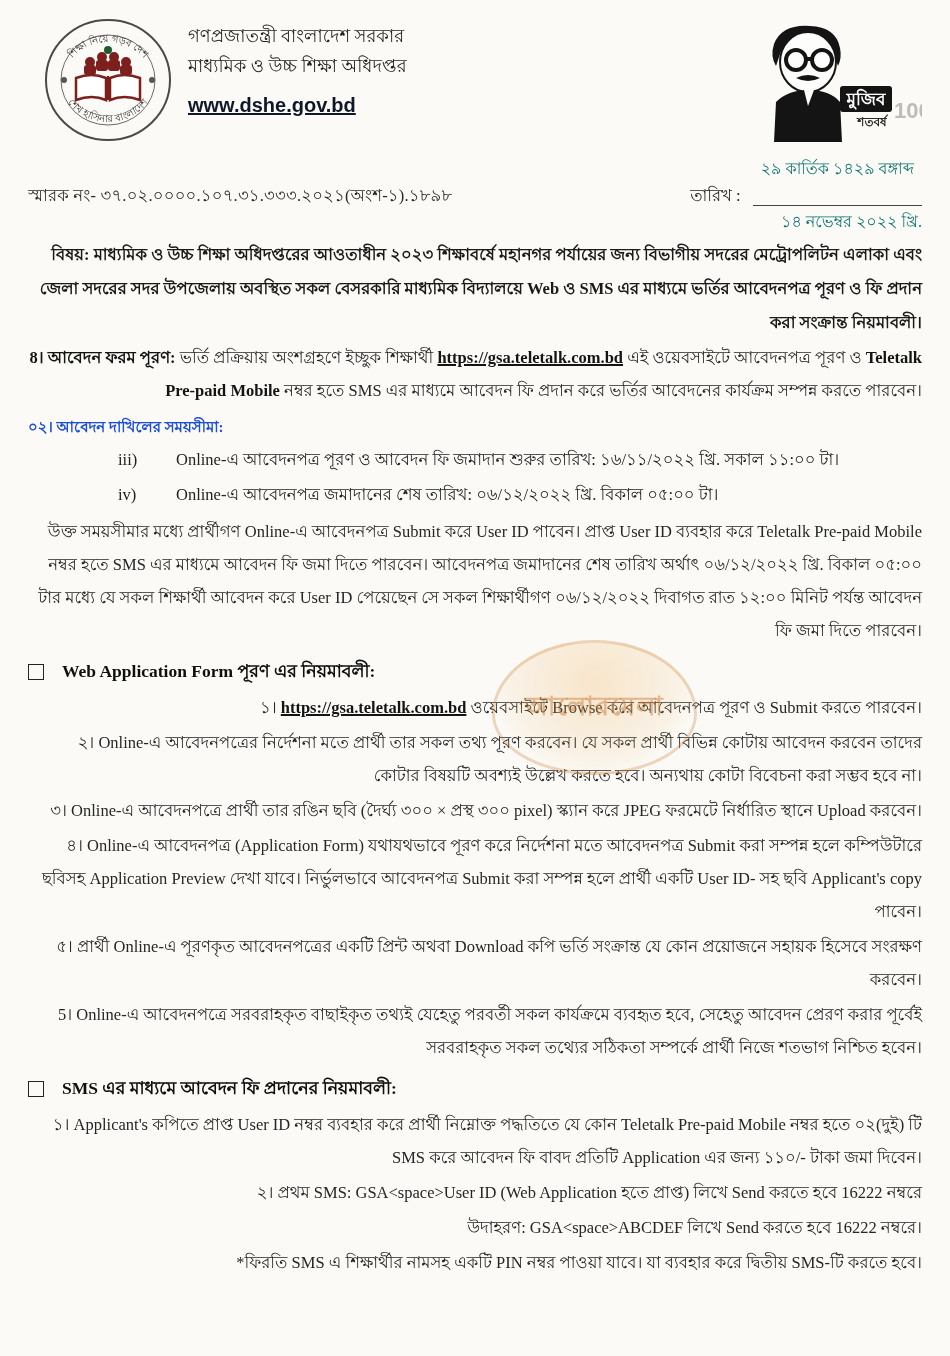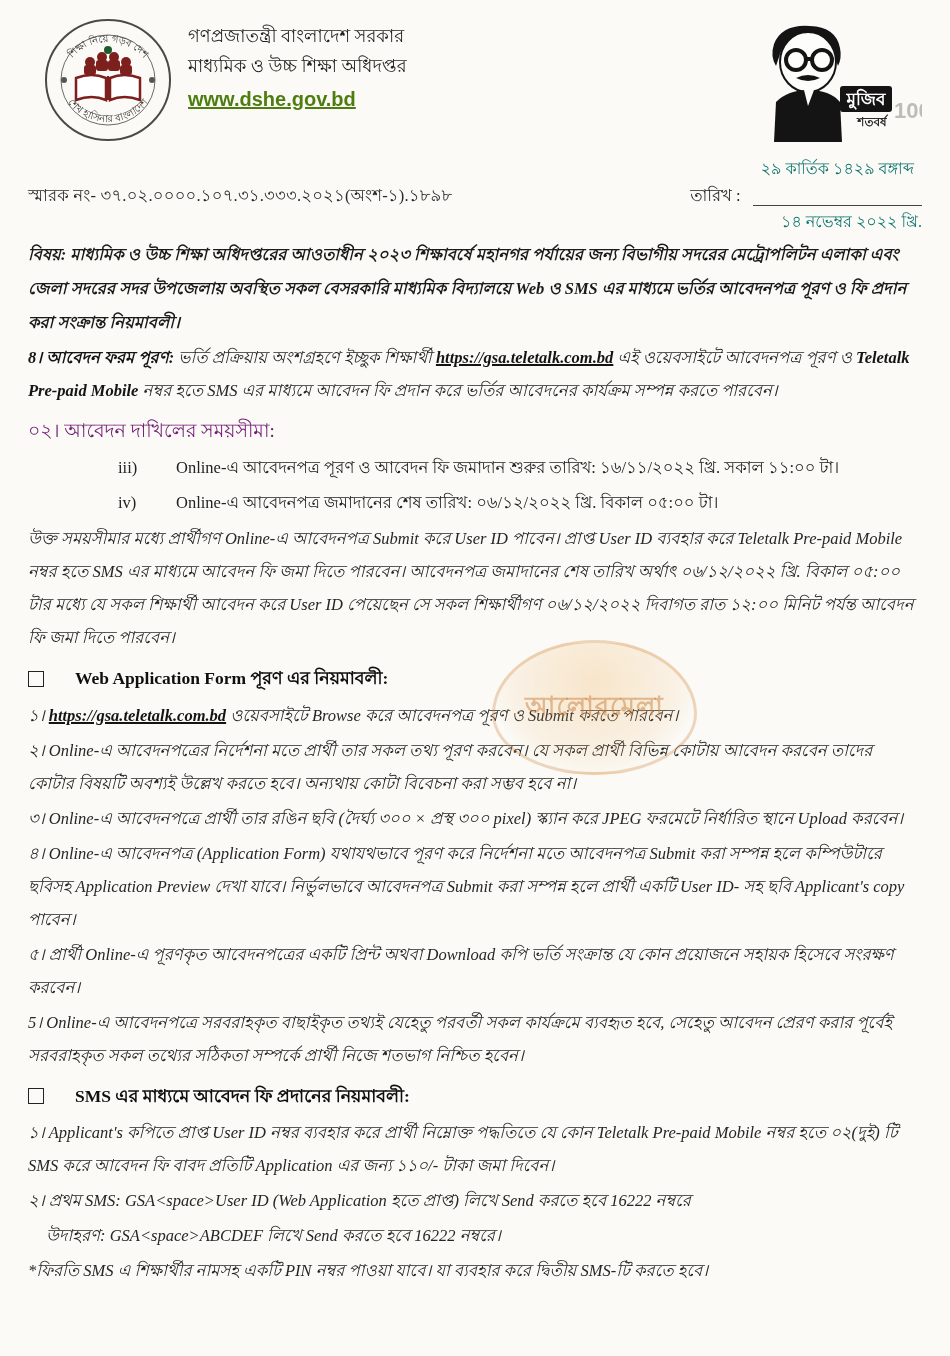--- a/index.html
+++ b/index.html
@@ -9,41 +9,41 @@
     font-family:"Liberation Serif","DejaVu Serif",serif;
     color:#222;
   }
   .page{position:relative;width:950px;height:1356px;padding:14px 28px 0 28px;box-sizing:border-box;}
   
   .header{display:flex;align-items:flex-start;justify-content:space-between;height:136px;}
   .seal{width:160px;height:132px;flex:0 0 auto;}
   .head-center{flex:1;text-align:left;padding-top:8px;line-height:1.65;}
   .head-center .h1{font-size:18px;color:#1d1d1d;}
   .head-center .site{display:inline-block;font-family:"Liberation Sans","DejaVu Sans",sans-serif;
-    font-size:20px;font-weight:bold;color:#4d7c0f;text-decoration:underline;text-decoration-thickness:2px;margin-top:2px;}
+    font-size:20px;font-weight:bold;color:#0f172a;text-decoration:underline;text-decoration-thickness:2px;margin-top:8px;}
   .mujib{width:200px;height:128px;flex:0 0 auto;}
   
   .memo-row{display:flex;justify-content:space-between;align-items:center;margin-top:6px;font-size:16.5px;}
   .memo-num{color:#2a2a2a;letter-spacing:.2px;}
   .date-wrap{display:flex;align-items:center;gap:12px;}
   .frac{text-align:right;font-size:16px;color:#0f766e;}
   .frac .top{padding:0 8px 3px 8px;}
   .frac .bot{border-top:1.6px solid #444;padding-top:3px;margin-top:19px;}
   
   .title{ text-align:center;font-weight:bold;font-size:22.5px;color:#0e0e0e;
     line-height:1.75;margin-top:10px;margin-bottom:6px;}
   
-  .para{font-size:16.5px;line-height:2.0;margin:2px 0;color:#262626;text-align:left;font-style:italic;}
+  .para{font-size:16.5px;line-height:2.0;margin:2px 0;color:#262626;text-align:right;}
   .para.subject{font-weight:bold;color:#1a1a1a;line-height:2.05;}
   .b{font-weight:bold;color:#141414;}
   .u{text-decoration:underline;text-decoration-thickness:1.6px;}
-  .sec-head{font-size:19px;font-weight:normal;color:#701a75;margin-top:6px;line-height:1.9;}
+  .sec-head{font-size:15px;font-weight:bold;color:#1d4ed8;margin-top:6px;line-height:1.9;}
   .tl{padding-left:90px;font-size:16.5px;line-height:2.15;}
   .tl-label{display:inline-block;width:58px;font-family:"Liberation Serif",serif;}
-  .rule-head{display:flex;align-items:center;gap:31px;font-size:17.5px;font-weight:bold;color:#0f0f0f;
+  .rule-head{display:flex;align-items:center;gap:18px;font-size:17.5px;font-weight:bold;color:#0f0f0f;
     margin-top:8px;margin-bottom:3px;line-height:1.9;}
   .cb{display:inline-block;width:14px;height:14px;border:1.7px solid #222;background:transparent;flex:0 0 auto;}
   .indent{padding-left:18px;}
   
   .watermark{position:absolute;left:492px;top:640px;width:205px;height:135px;pointer-events:none;
     display:flex;align-items:center;justify-content:center;}
   .watermark .ring{position:absolute;inset:0;border-radius:50% 50% 50% 50%/55% 55% 45% 45%;
     border:3px solid rgba(205,130,55,.30);
     background:radial-gradient(ellipse at 50% 30%, rgba(240,175,90,.28), rgba(240,175,90,.10) 60%, rgba(240,175,90,0) 75%);}
   .watermark span{position:relative;font-size:26px;font-weight:bold;color:rgba(195,115,45,.45);letter-spacing:1px;}

